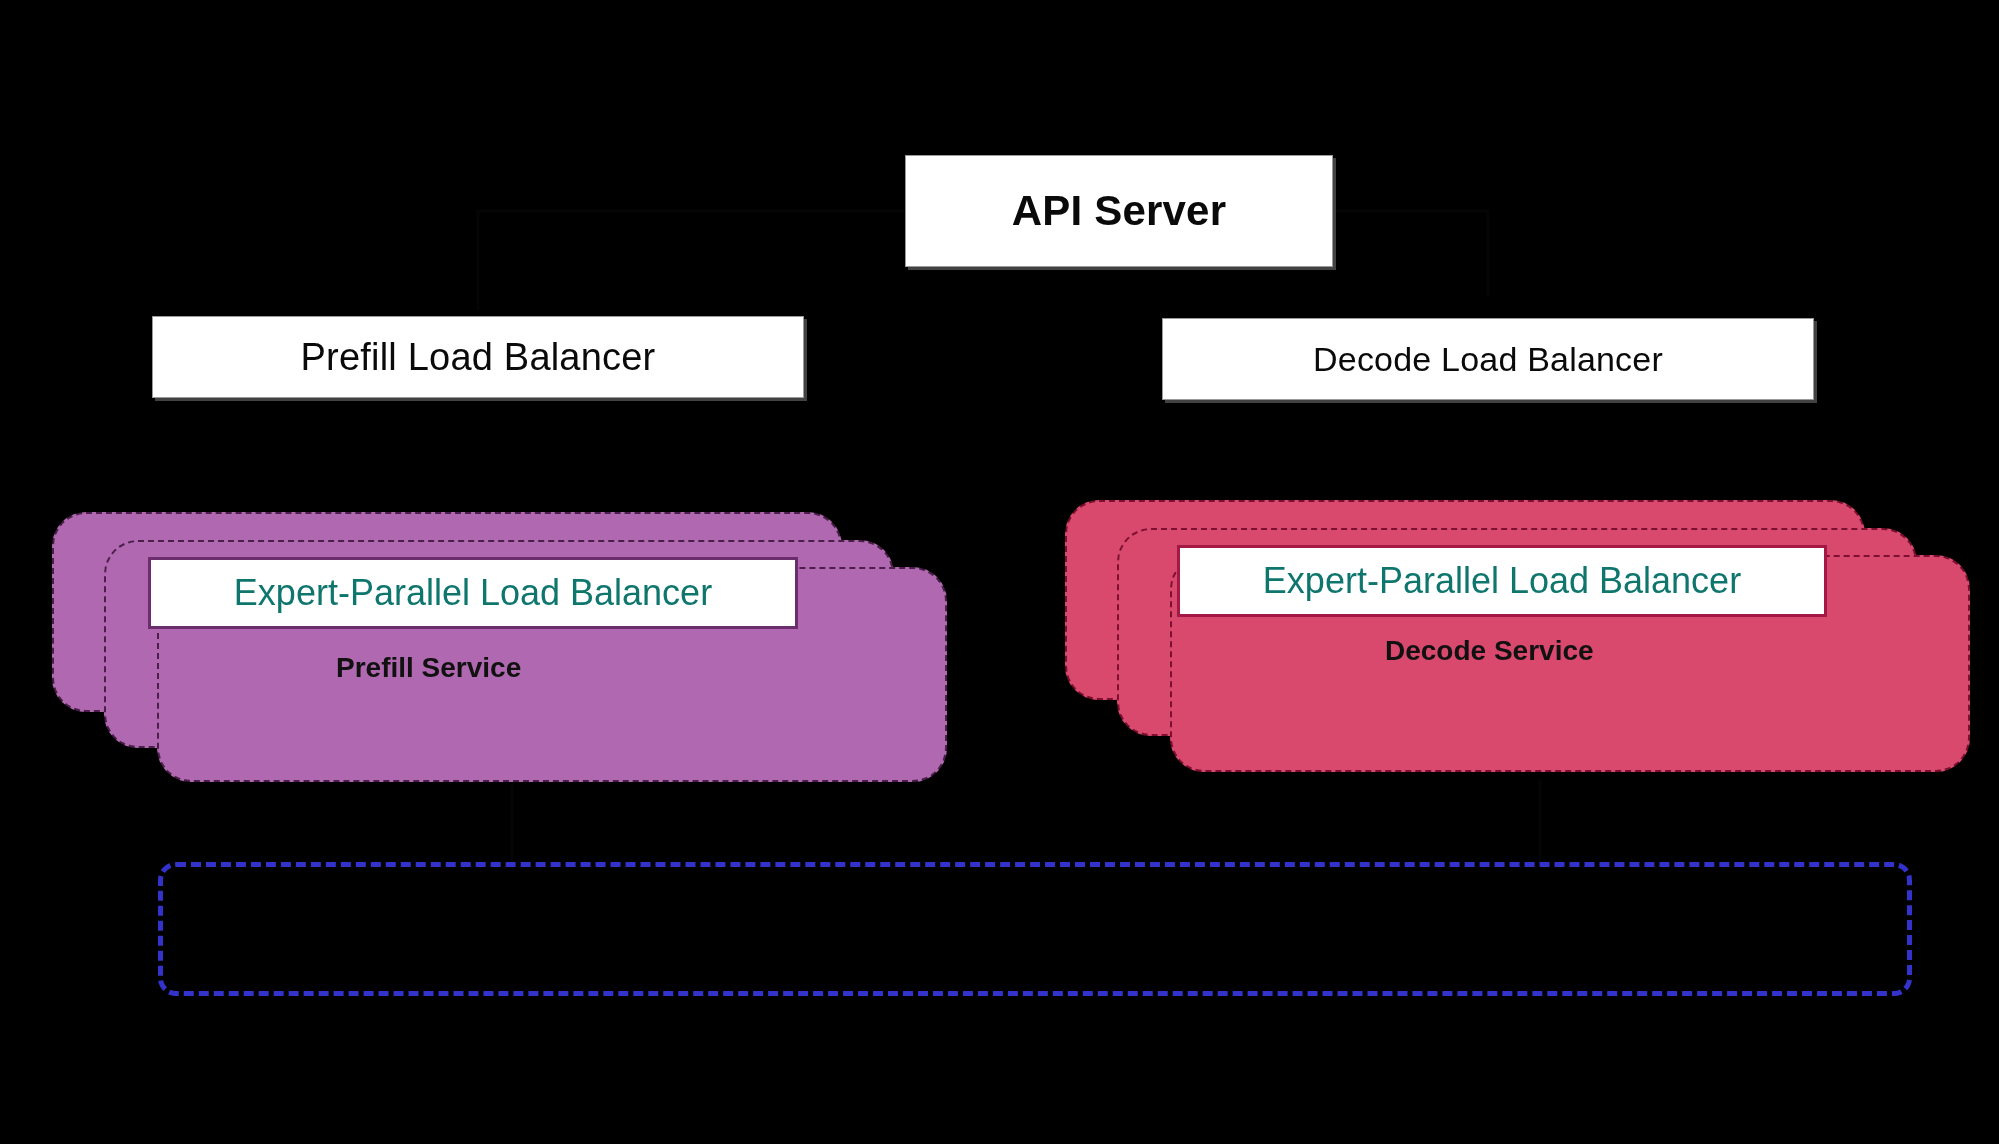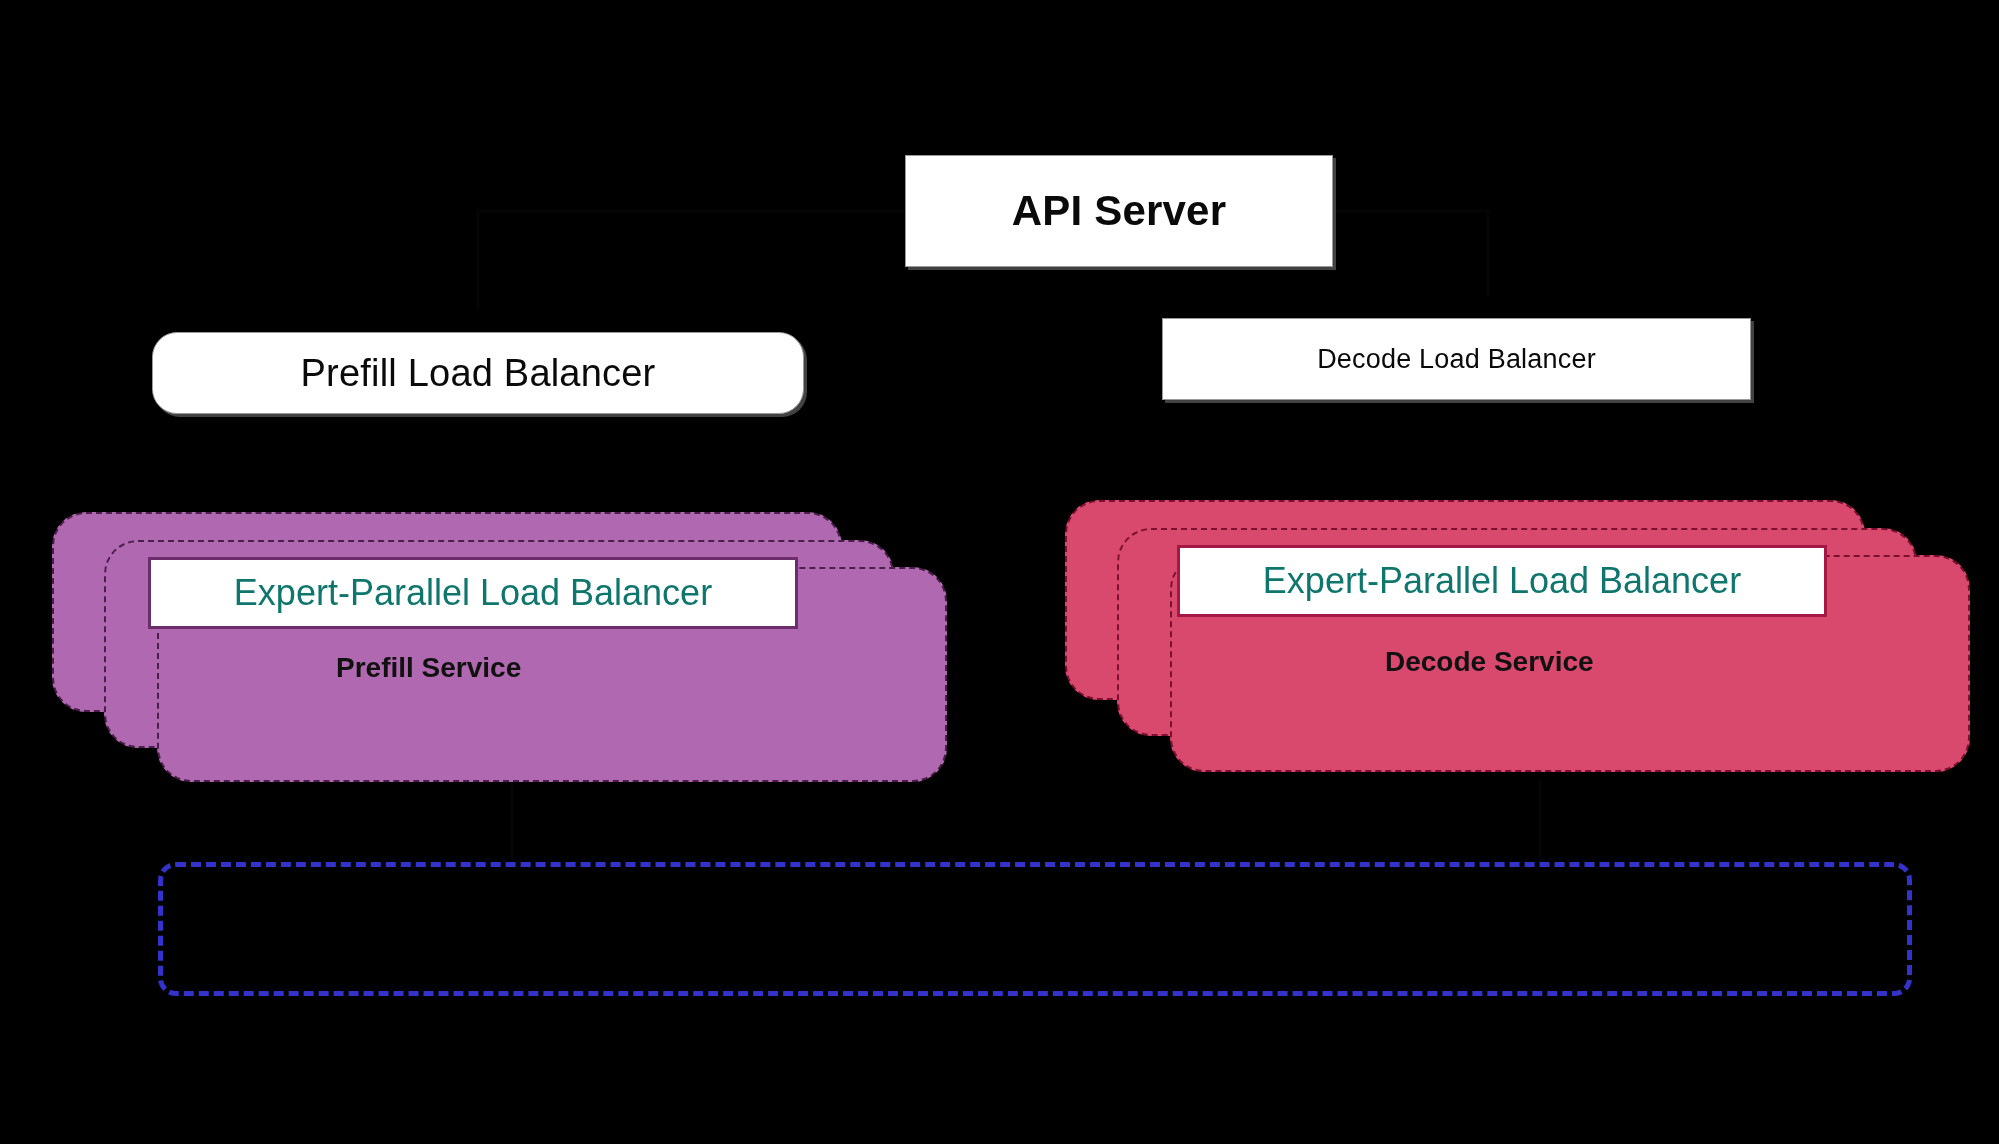--- a/index.html
+++ b/index.html
@@ -42,34 +42,33 @@
     top: 155px;
     width: 428px;
     height: 112px;
     font-size: 42px;
     font-weight: 600;
     align-items: center;
   }
 
   #prefill-lb {
     left: 152px;
-    top: 332px;
+    top: 316px;
     width: 652px;
     height: 82px;
     font-size: 38px;
     font-weight: 400;
-    border-radius: 25px;
   }
 
   #decode-lb {
     left: 1162px;
     top: 318px;
-    width: 589px;
+    width: 652px;
     height: 82px;
-    font-size: 27px;
+    font-size: 34px;
     font-weight: 400;
   }
 
   
   .stack {
     position: absolute;
   }
 
   .card {
     position: absolute;
@@ -123,21 +122,21 @@
   #decode-stack  .epl-box { left: 112px; top: 45px; width: 650px; height: 72px; }
 
   .service-label {
     position: absolute;
     font-size: 28px;
     font-weight: 700;
     color: #111111;
     white-space: nowrap;
   }
   #prefill-stack .service-label { left: 284px; top: 140px; }
-  #decode-stack  .service-label { left: 320px; top: 146px; }
+  #decode-stack  .service-label { left: 320px; top: 135px; }
 
   
   #kv-container {
     position: absolute;
     left: 158px;
     top: 862px;
     width: 1754px;
     height: 134px;
     border: 5px dashed #3333cc;
     border-radius: 18px;

